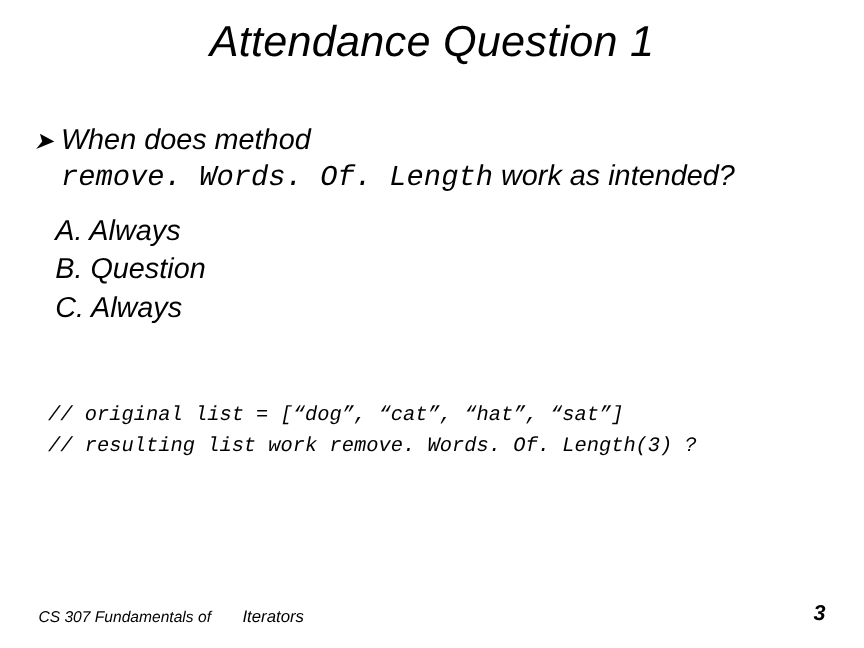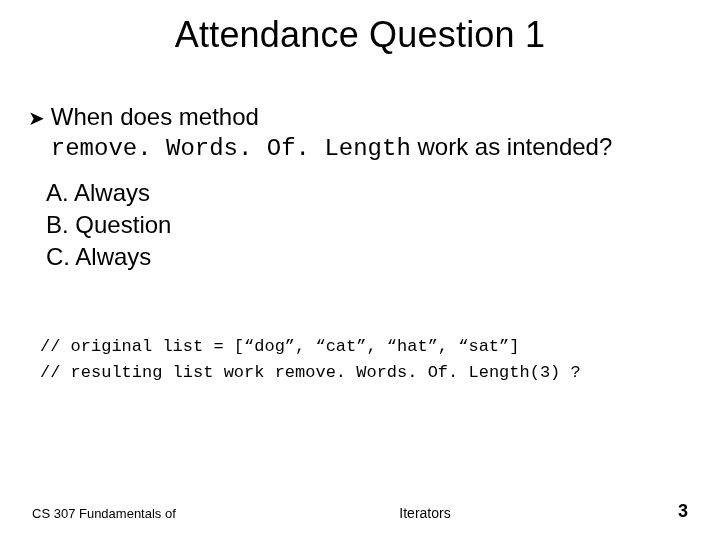--- a/index.html
+++ b/index.html
@@ -11,20 +11,21 @@
     font-family: Arial, Helvetica, sans-serif;
     color: #000000;
     overflow: hidden;
     position: relative;
   }
   .slide {
     width: 720px;
     height: 540px;
     position: relative;
     box-sizing: border-box;
+    font-style: italic;
   }
   .title {
     text-align: center;
     font-size: 36px;
     font-weight: 400;
     padding-top: 14px;
     letter-spacing: 0.2px;
   }
   .body {
     padding: 46px 28px 0 28px;
@@ -71,21 +72,21 @@
     font-size: 13px;
     display: flex;
     align-items: flex-end;
   }
   .footer-left {
     width: 170px;
     line-height: 1.25;
   }
   .footer-center {
     flex: 1;
-    text-align: center;
+    text-align: left;
     font-size: 14px;
     padding-bottom: 1px;
   }
   .footer-right {
     width: 40px;
     text-align: right;
     font-size: 18px;
     font-weight: bold;
     padding-bottom: 0px;
   }

